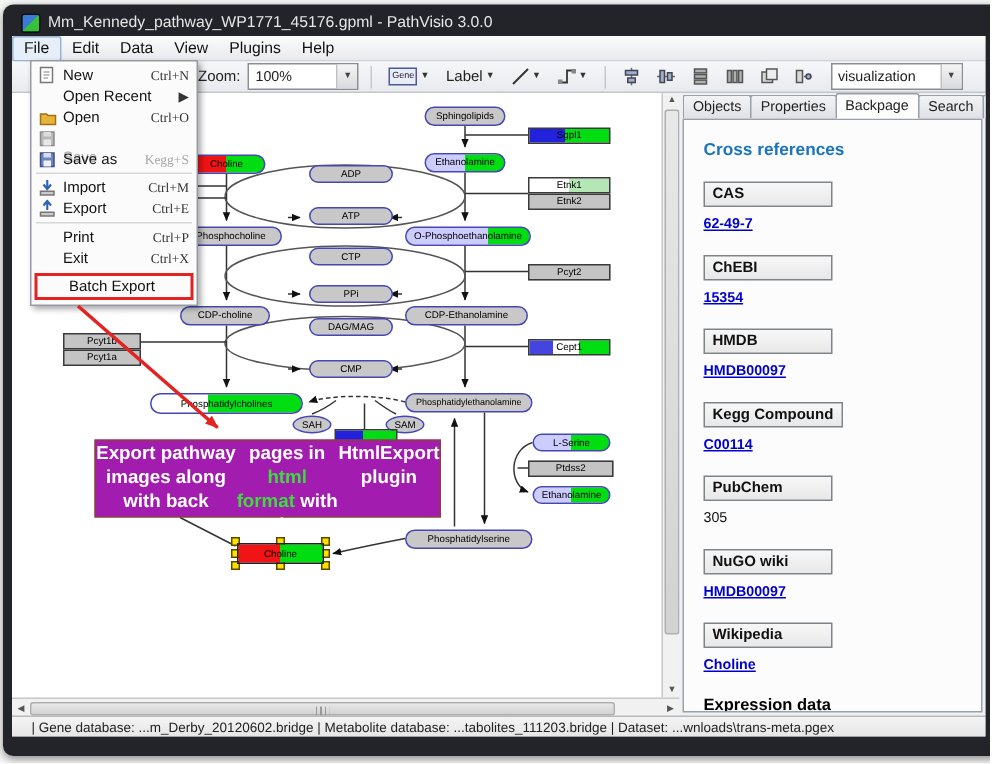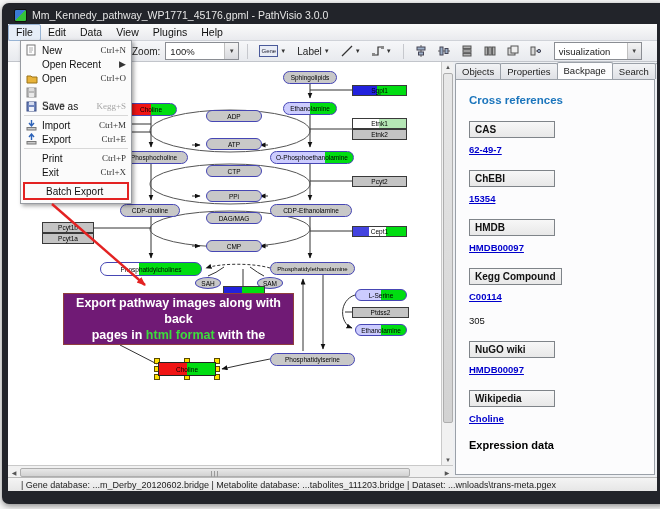--- a/index.html
+++ b/index.html
@@ -85,23 +85,23 @@
   .f-lavgreen68{background:linear-gradient(90deg,#ccccfe 0 66%,#00dd11 66% 100%);}
   .f-whitegreen{background:linear-gradient(90deg,#ffffff 0 38%,#00dd11 38% 100%);}
   .f-bluegreen{background:linear-gradient(90deg,#2222dd 0 45%,#00dd11 45% 100%);}
   .f-whitelgreen{background:linear-gradient(90deg,#ffffff 0 50%,#b5e6b5 50% 100%);}
   .f-tri{background:linear-gradient(90deg,#4444e0 0 30%,#ffffff 30% 62%,#00dd11 62% 100%);}
 
   .sel-wrap{position:absolute;left:146px;top:296px;width:70px;height:22px;z-index:3;}
   .sel-node{position:absolute;left:4px;top:4px;width:58px;height:14px;border:1px solid #222;}
   .handle{position:absolute;width:6px;height:6px;background:#ffe000;border:1px solid #5a4a00;box-sizing:border-box;}
 
-  .callout{position:absolute;left:55px;top:231px;width:229px;height:50px;background:#701a75;border:1px solid #8f3e3e;
+  .callout{position:absolute;left:55px;top:231px;width:229px;height:50px;background:#a21caf;border:1px solid #8f3e3e;
            z-index:6;color:#fff;font-weight:bold;font-size:12.5px;text-align:center;line-height:16px;
-           display:flex;flex-direction:column;justify-content:center;}
+           display:flex;flex-direction:row;justify-content:center;}
   .callout .hl{color:#3ddc3d;}
 
   .edges{position:absolute;left:0;top:0;z-index:1;}
   .arrow-overlay{position:absolute;left:0;top:0;width:670px;height:509px;z-index:40;pointer-events:none;}
 
   .appicon{width:11px;height:11px;border-radius:2px;background:linear-gradient(135deg,#3a7bd5 0 50%,#35c23a 50% 100%);
            border:1px solid #111;}
   .mico{display:block;}
 </style>
 </head>
@@ -286,20 +286,21 @@
           <div class="handle" style="left:0;top:8px;"></div>
           <div class="handle" style="left:60px;top:8px;"></div>
           <div class="handle" style="left:0;top:16px;"></div>
           <div class="handle" style="left:30px;top:16px;"></div>
           <div class="handle" style="left:60px;top:16px;"></div>
         </div>
 
         <div class="callout">
           <div><span>Export pathway images along with back</span></div>
           <div><span>pages in </span><span class="hl">html format</span><span> with the</span></div>
+          <div><span>HtmlExport plugin</span></div>
         </div>
       </div>
 
       <div class="vscroll">
         <div class="sbarrow" style="left:0;top:0;">▲</div>
         <div class="thumb" style="left:1px;top:11px;width:10px;height:350px;"></div>
         <div class="sbarrow" style="left:0;bottom:0;">▼</div>
       </div>
 
       <div class="hscroll">
@@ -331,20 +332,21 @@
           </div>
           <div class="xref-section">
             <div class="xref-header">HMDB</div>
             <a class="xref-link">HMDB00097</a>
           </div>
           <div class="xref-section">
             <div class="xref-header">Kegg Compound</div>
             <a class="xref-link">C00114</a>
           </div>
           <div class="xref-section">
+            <div class="xref-header">PubChem</div>
             <span class="xref-plain">305</span>
           </div>
           <div class="xref-section">
             <div class="xref-header">NuGO wiki</div>
             <a class="xref-link">HMDB00097</a>
           </div>
           <div class="xref-section">
             <div class="xref-header">Wikipedia</div>
             <a class="xref-link">Choline</a>
           </div>

